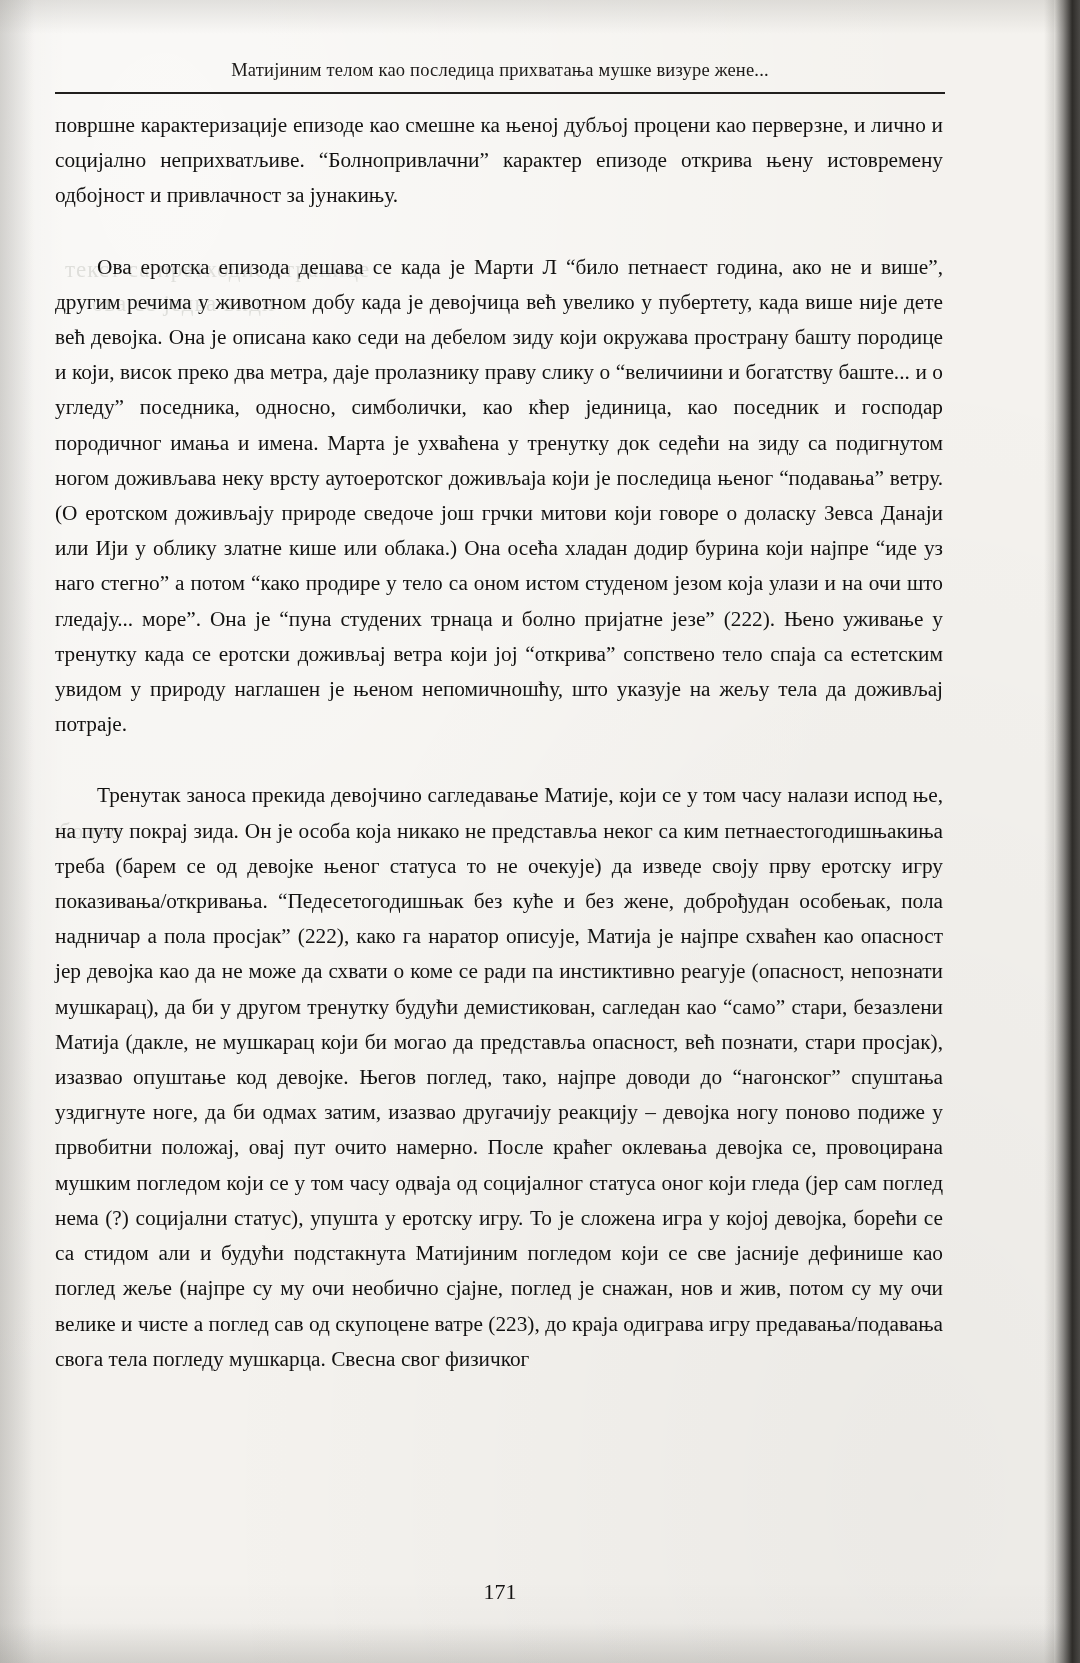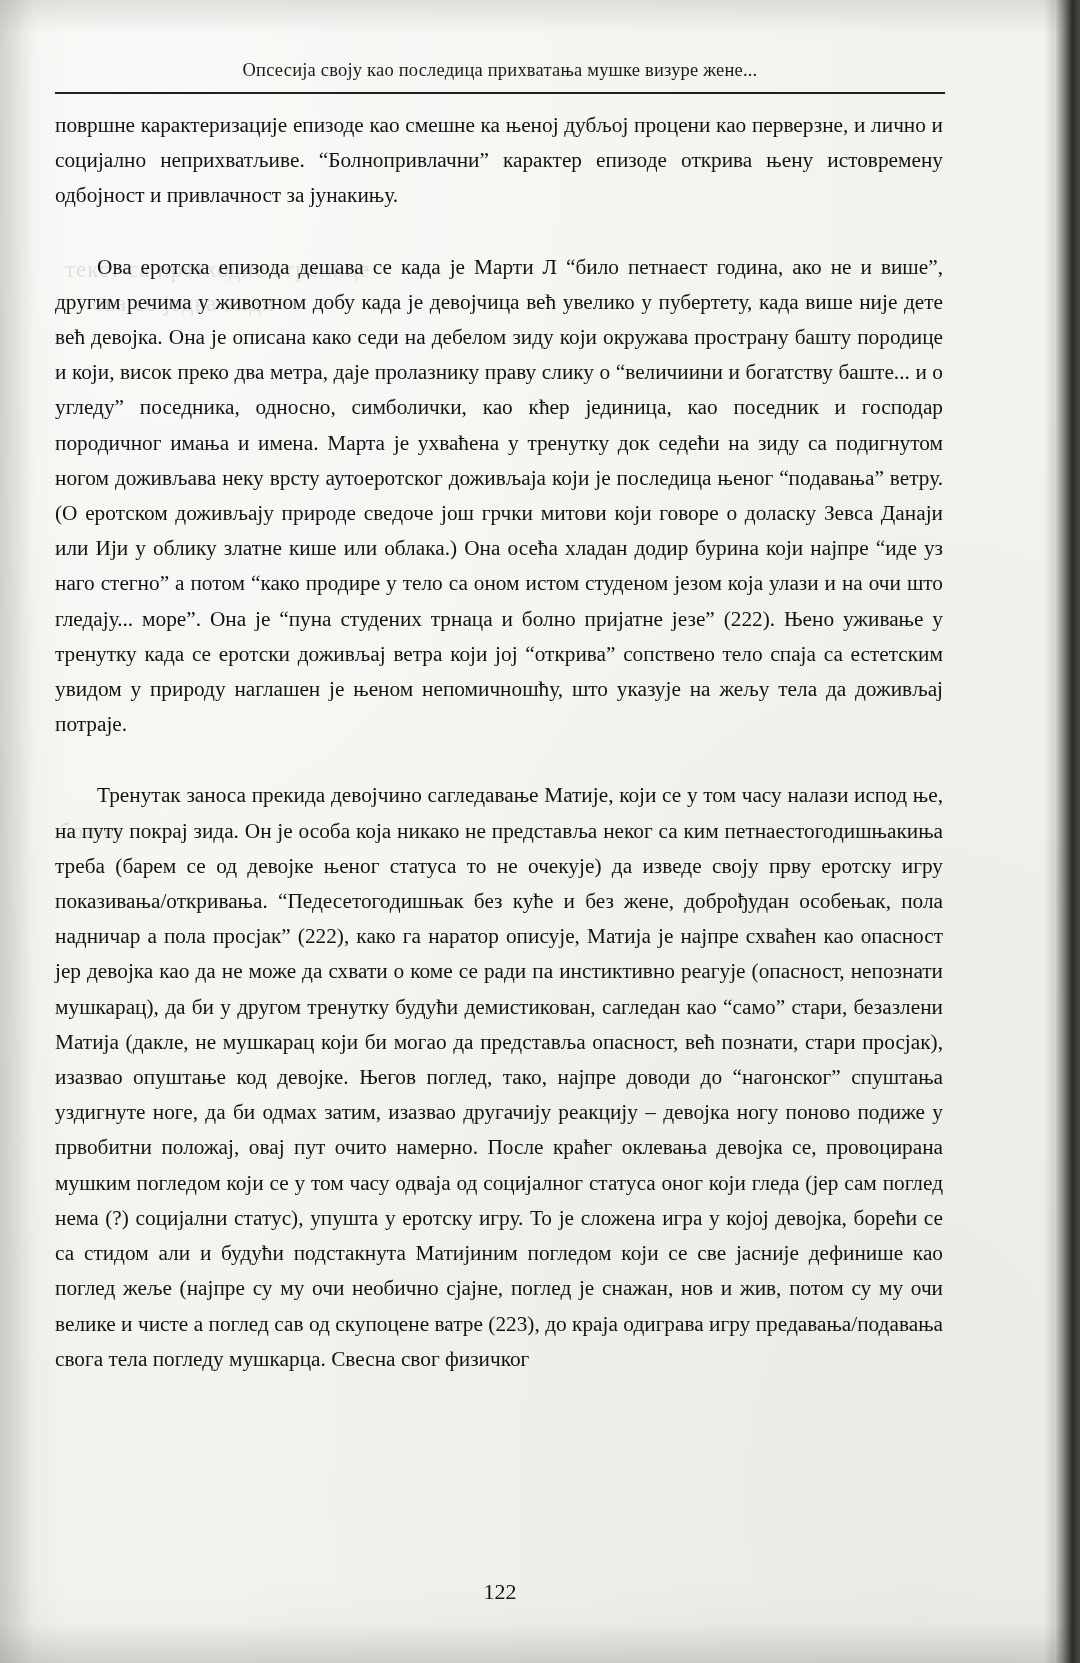--- a/index.html
+++ b/index.html
@@ -149,27 +149,27 @@
   <div class="paper-tint"></div>
   <div class="shade-top"></div>
   <div class="shade-left"></div>
   <div class="shade-bottom"></div>
 
   <div class="content">
     <div class="ghost ghost-1">текст са претходне странице</div>
     <div class="ghost ghost-2">ова се једва види</div>
     <div class="ghost ghost-3">болно</div>
 
-    <div class="runhead">Опсесија своју као последица прихватања мушке визуре жене...</div>
+    <div class="runhead">Матијиним телом као последица прихватања мушке визуре жене...</div>
     <div class="rule"></div>
 
     <div class="body-text">
       <p>површне карактеризације епизоде као смешне ка њеној дубљој процени као перверзне, и лично и социјално неприхватљиве. “Болнопривлачни” карактер епизоде открива њену истовремену одбојност и привлачност за јунакињу.</p>
       <p class="indent">Ова еротска епизода дешава се када је Марти Л “било петнаест година, ако не и више”, другим речима у животном добу када је девојчица већ увелико у пубертету, када више није дете већ девојка. Она је описана како седи на дебелом зиду који окружава пространу башту породице и који, висок преко два метра, даје пролазнику праву слику о “величиини и богатству баште... и о угледу” поседника, односно, симболички, као кћер јединица, као поседник и господар породичног имања и имена. Марта је ухваћена у тренутку док седећи на зиду са подигнутом ногом доживљава неку врсту аутоеротског доживљаја који је последица њеног “подавања” ветру. (О еротском доживљају  природе сведоче још грчки митови који говоре о доласку Зевса Данаји или Ији у облику златне кише или облака.) Она  осећа хладан додир бурина који најпре “иде уз наго стегно” а потом “како продире у тело са оном истом студеном језом која улази и на очи што гледају... море”. Она је “пуна студених трнаца и болно пријатне језе” (222). Њено уживање у тренутку када се еротски доживљај ветра који јој “открива” сопствено тело спаја са естетским увидом у природу наглашен је њеном непомичношћу, што указује на жељу тела да доживљај потраје.</p>
       <p class="indent">Тренутак заноса прекида девојчино сагледавање Матије, који се у том часу налази испод ње, на путу покрај зида.  Он је особа која никако не представља неког са ким петнаестогодишњакиња треба (барем се од девојке њеног статуса то не очекује) да изведе своју прву еротску игру показивања/откривања.  “Педесетогодишњак без куће и без жене, доброђудан особењак, пола надничар а пола просјак” (222), како га наратор описује,  Матија је најпре схваћен као опасност јер девојка као да не може да схвати о коме се ради па инстиктивно реагује (опасност, непознати мушкарац), да би у другом тренутку будући демистикован, сагледан као “само” стари, безазлени Матија (дакле, не мушкарац који би могао да представља опасност, већ познати, стари просјак), изазвао опуштање код девојке. Његов поглед, тако, најпре доводи до “нагонског” спуштања уздигнуте ноге, да би одмах затим, изазвао другачију реакцију – девојка ногу поново подиже у првобитни положај, овај пут очито намерно. После краћег оклевања девојка се, провоцирана мушким погледом који се у том часу одваја од социјалног статуса оног који гледа (јер сам поглед нема (?) социјални статус), упушта у еротску игру. То је сложена игра у којој девојка, борећи се са стидом али и будући подстакнута Матијиним погледом који се све јасније дефинише као поглед жеље (најпре су му очи необично сјајне, поглед је снажан, нов и жив, потом су му очи велике и чисте а поглед сав од скупоцене ватре (223), до краја одиграва игру предавања/подавања свога тела погледу мушкарца. Свесна свог физичког</p>
     </div>
 
-    <div class="folio">122</div>
+    <div class="folio">171</div>
   </div>
 
   <div class="binding-inner"></div>
   <div class="binding"></div>
 </div>
 
 </body></html>

